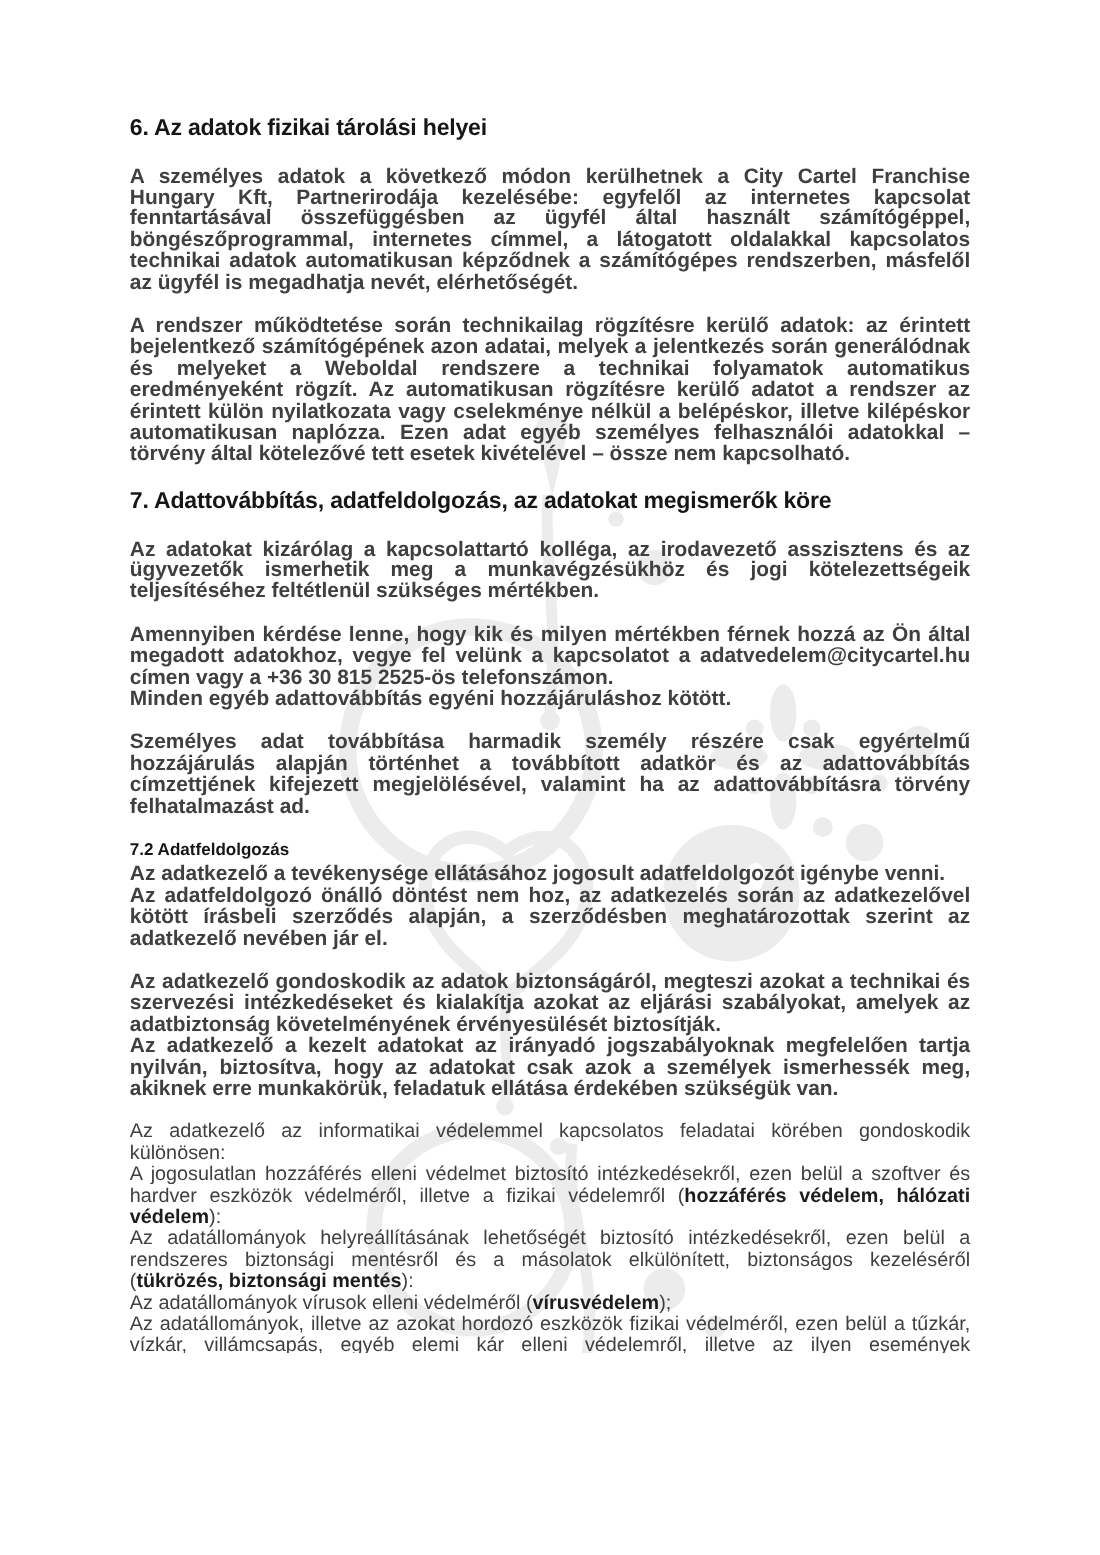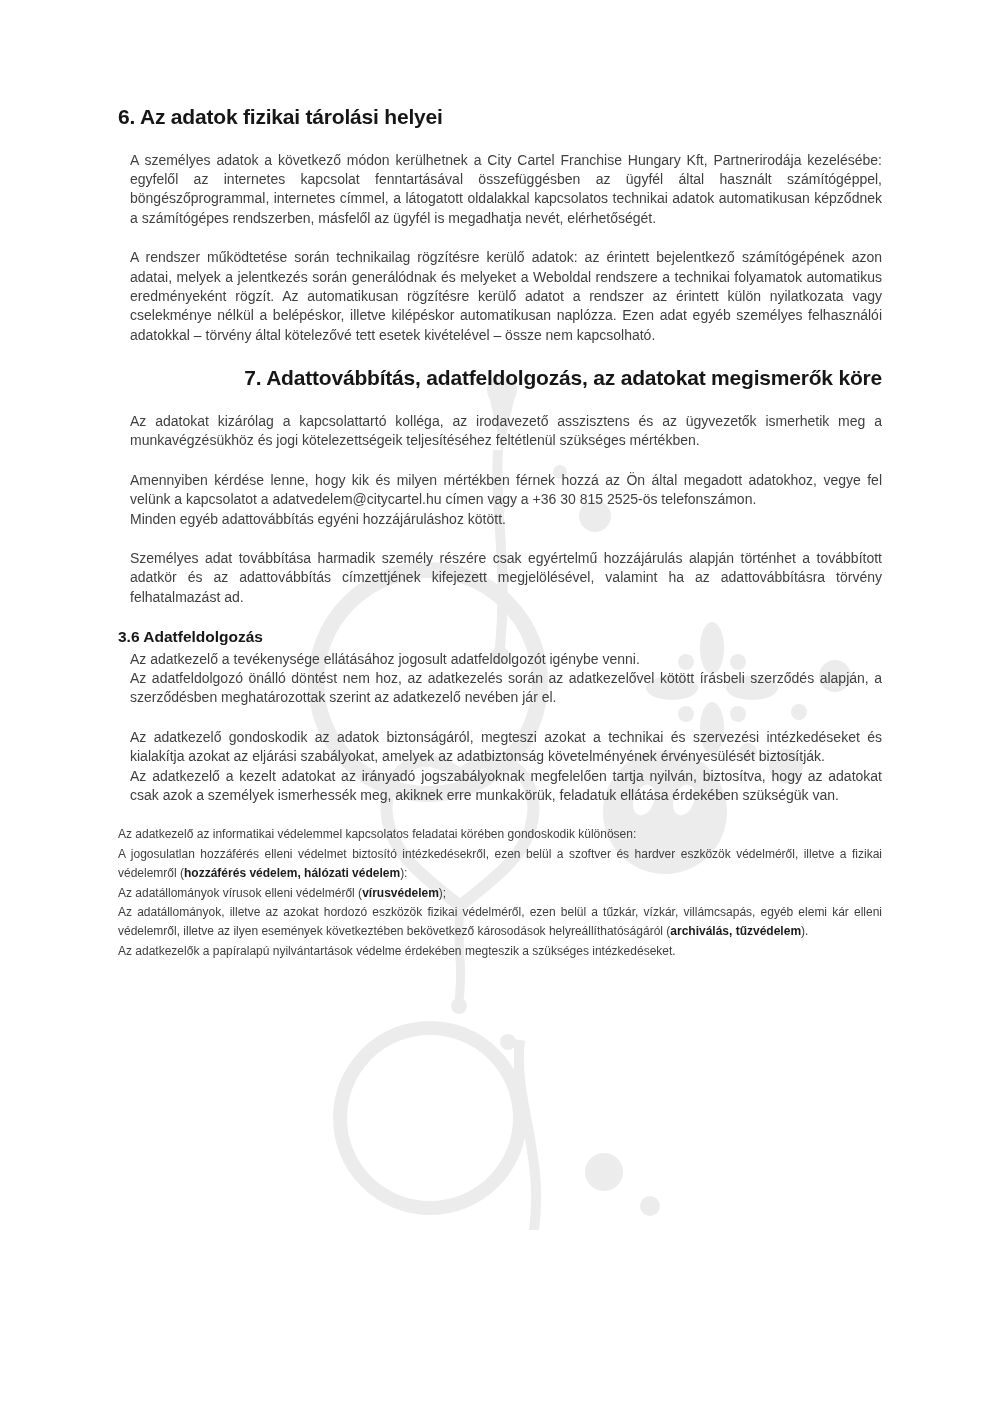--- a/index.html
+++ b/index.html
@@ -34,38 +34,39 @@
     z-index:1;
   }
   h1.doc{
     font-size:21px;
     line-height:1.22;
     font-weight:800;
     letter-spacing:-0.2px;
     color:var(--heading);
     margin:0 0 21px 0;
   }
-  h1.doc.later{margin-top:18px;text-align:right;}
+  h1.doc.later{margin-top:18px;}
   h2.doc{
     font-size:15.5px;
     line-height:1.25;
     font-weight:700;
     color:var(--heading);
     margin:7px 0 3px 0;
   }
   p.body{
-    font-size:14px;
+    font-size:19px;
     line-height:19.4px;
     color:var(--body);
     text-align:justify;
     white-space:pre-line;
-    margin:0 0 20px 12px;
+    margin:0 0 20px 0;
+    font-weight:bold;
   }
   .measures{
-    font-size:12px;
+    font-size:18px;
     line-height:19.4px;
     color:var(--body);
     margin:0;
   }
   .measure-line{text-align:justify;}
   .measures .b, p.body .b{
     font-weight:700;
     color:var(--bold);
   }
   .footer{
@@ -138,30 +139,31 @@
     <p class="body">A rendszer működtetése során technikailag rögzítésre kerülő adatok: az érintett bejelentkező számítógépének azon adatai, melyek a jelentkezés során generálódnak és melyeket a Weboldal rendszere a technikai folyamatok automatikus eredményeként rögzít. Az automatikusan rögzítésre kerülő adatot a rendszer az érintett külön nyilatkozata vagy cselekménye nélkül a belépéskor, illetve kilépéskor automatikusan naplózza. Ezen adat egyéb személyes felhasználói adatokkal – törvény által kötelezővé tett esetek kivételével – össze nem kapcsolható.</p>
 
     <h1 class="doc later">7. Adattovábbítás, adatfeldolgozás, az adatokat megismerők köre</h1>
 
     <p class="body">Az adatokat kizárólag a kapcsolattartó kolléga, az irodavezető asszisztens és az ügyvezetők ismerhetik meg a munkavégzésükhöz és jogi kötelezettségeik teljesítéséhez feltétlenül szükséges mértékben.</p>
     <p class="body">Amennyiben kérdése lenne, hogy kik és milyen mértékben férnek hozzá az Ön által megadott adatokhoz, vegye fel velünk a kapcsolatot a adatvedelem@citycartel.hu címen vagy a +36 30 815 2525-ös telefonszámon.
 Minden egyéb adattovábbítás egyéni hozzájáruláshoz kötött.</p>
 
     <p class="body">Személyes adat továbbítása harmadik személy részére csak egyértelmű hozzájárulás alapján történhet a továbbított adatkör és az adattovábbítás címzettjének kifejezett megjelölésével, valamint ha az adattovábbításra törvény felhatalmazást ad.</p>
 
-    <h2 class="doc">3.6 Adatfeldolgozás</h2>
+    <h2 class="doc">7.2 Adatfeldolgozás</h2>
     <p class="body">Az adatkezelő a tevékenysége ellátásához jogosult adatfeldolgozót igénybe venni.
 Az adatfeldolgozó önálló döntést nem hoz, az adatkezelés során az adatkezelővel kötött írásbeli szerződés alapján, a szerződésben meghatározottak szerint az adatkezelő nevében jár el.</p>
 
     <p class="body">Az adatkezelő gondoskodik az adatok biztonságáról, megteszi azokat a technikai és szervezési intézkedéseket és kialakítja azokat az eljárási szabályokat, amelyek az adatbiztonság követelményének érvényesülését biztosítják.
 Az adatkezelő a kezelt adatokat az irányadó jogszabályoknak megfelelően tartja nyilván, biztosítva, hogy az adatokat csak azok a személyek ismerhessék meg, akiknek erre munkakörük, feladatuk ellátása érdekében szükségük van.</p>
 
     <div class="measures">
       <div class="measure-line"><span>Az adatkezelő az informatikai védelemmel kapcsolatos feladatai körében gondoskodik különösen:</span></div>
       <div class="measure-line"><span>A jogosulatlan hozzáférés elleni védelmet biztosító intézkedésekről, ezen belül a szoftver és hardver eszközök védelméről, illetve a fizikai védelemről (</span><span class="b">hozzáférés védelem, hálózati védelem</span><span>):</span></div>
+      <div class="measure-line"><span>Az adatállományok helyreállításának lehetőségét biztosító intézkedésekről, ezen belül a rendszeres biztonsági mentésről és a másolatok elkülönített, biztonságos kezeléséről (</span><span class="b">tükrözés, biztonsági mentés</span><span>):</span></div>
       <div class="measure-line"><span>Az adatállományok vírusok elleni védelméről (</span><span class="b">vírusvédelem</span><span>);</span></div>
       <div class="measure-line"><span>Az adatállományok, illetve az azokat hordozó eszközök fizikai védelméről, ezen belül a tűzkár, vízkár, villámcsapás, egyéb elemi kár elleni védelemről, illetve az ilyen események következtében bekövetkező károsodások helyreállíthatóságáról (</span><span class="b">archiválás, tűzvédelem</span><span>).</span></div>
       <div class="measure-line"><span>Az adatkezelők a papíralapú nyilvántartások védelme érdekében megteszik a szükséges intézkedéseket.</span></div>
     </div>
 
   </main>
 
   <footer class="footer">
     <span>16</span>
   </footer>

